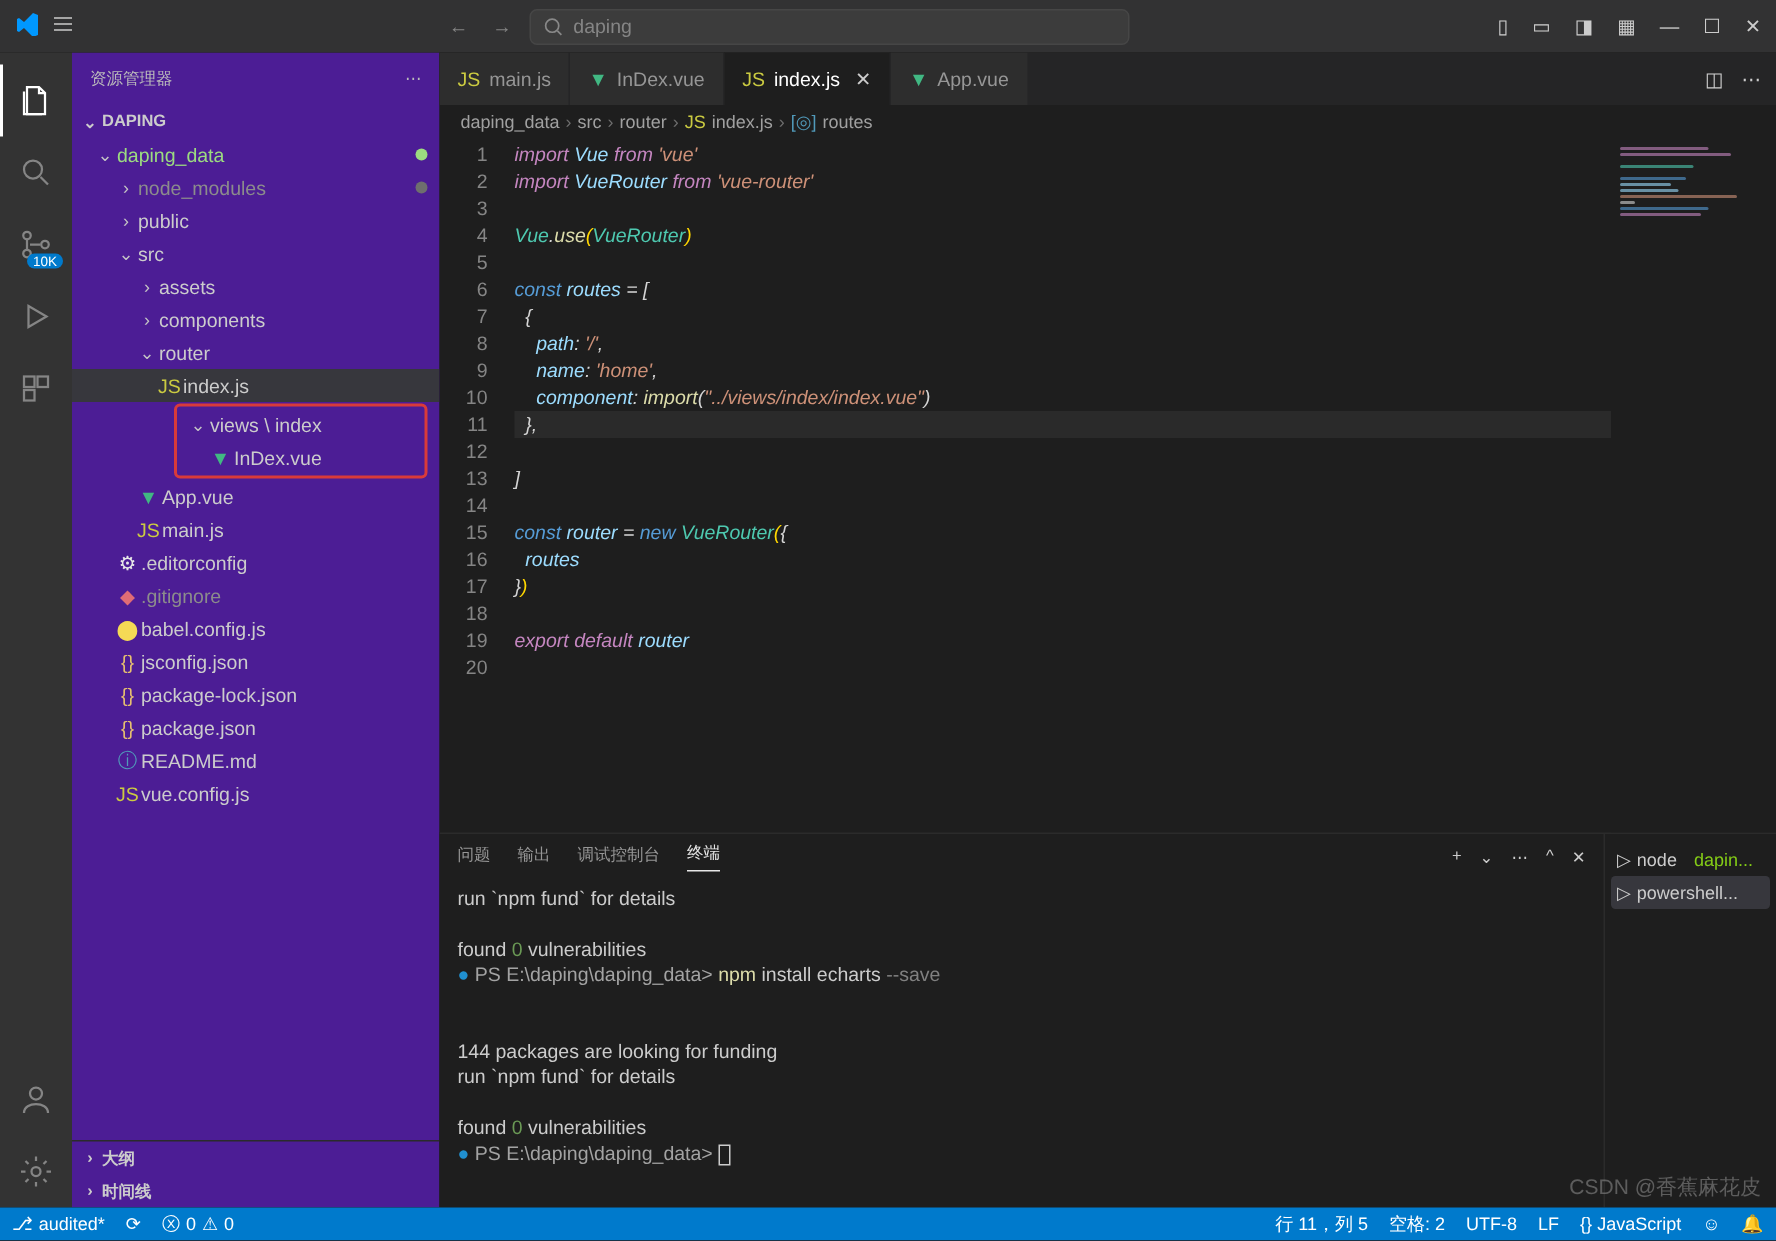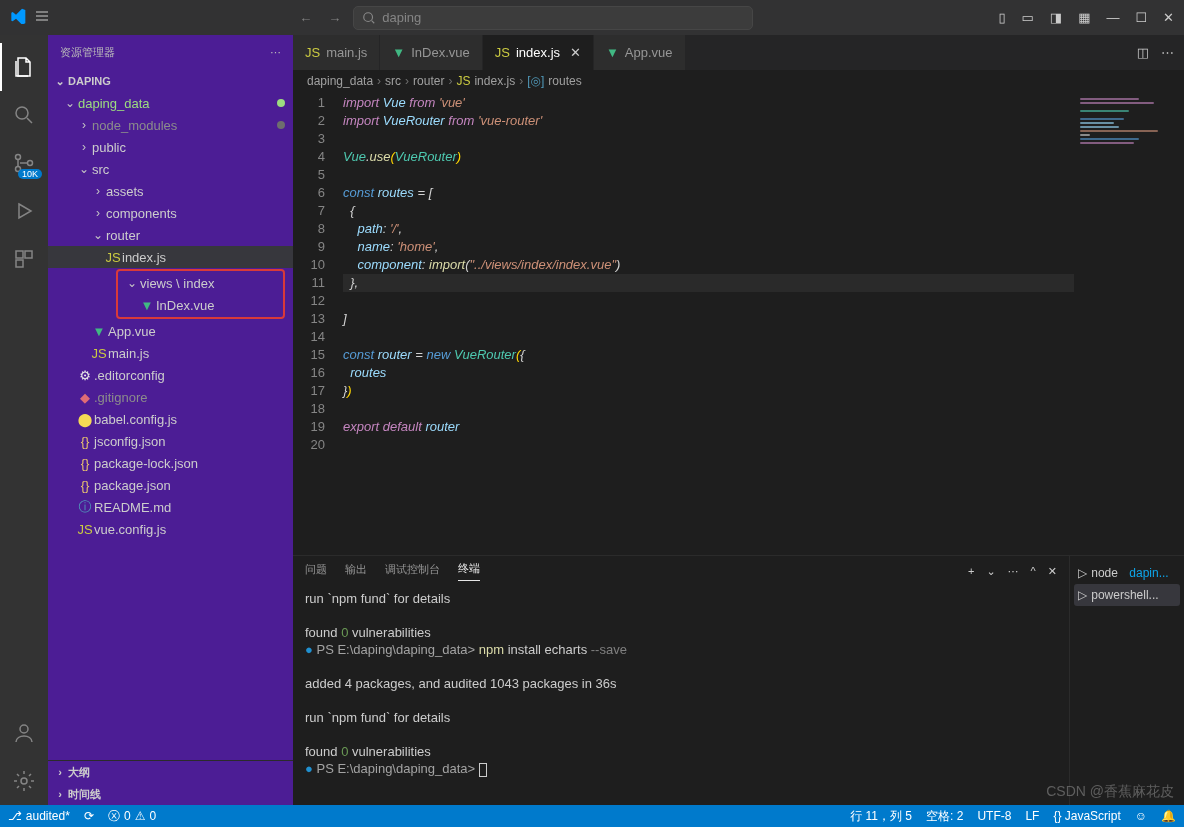--- a/index.html
+++ b/index.html
@@ -358,30 +358,30 @@
             <span>^</span>
             <span>✕</span>
           </div>
         </div>
         <div class="terminal">
 <div>  run `npm fund` for details</div>
 <div>&nbsp;</div>
 <div><span>found </span><span class="term-green">0</span><span> vulnerabilities</span></div>
 <div><span style="color:#2090d0">●</span> <span class="term-prompt">PS E:\daping\daping_data&gt; </span><span class="term-yellow">npm</span><span> install echarts </span><span class="term-dim">--save</span></div>
 <div>&nbsp;</div>
-<div>added 4 packages, and audited 1043 packages in 36s</div>
 <div>&nbsp;</div>
+<div>144 packages are looking for funding</div>
 <div>  run `npm fund` for details</div>
 <div>&nbsp;</div>
 <div><span>found </span><span class="term-green">0</span><span> vulnerabilities</span></div>
 <div><span style="color:#2090d0">●</span> <span class="term-prompt">PS E:\daping\daping_data&gt; </span><span class="term-cursor"></span></div>
         </div>
       </div>
       <div class="panel-side">
-        <div class="ps-item"><span>▷</span><span>node</span>&nbsp;<span style="color:#0ea5e9">dapin...</span></div>
+        <div class="ps-item"><span>▷</span><span>node</span>&nbsp;<span style="color:#84cc16">dapin...</span></div>
         <div class="ps-item active">
             <span>▷</span>
             <span>powershell...</span>
           </div>
       </div>
     </div>
   </div>
 </div>
 
 <div class="statusbar">

